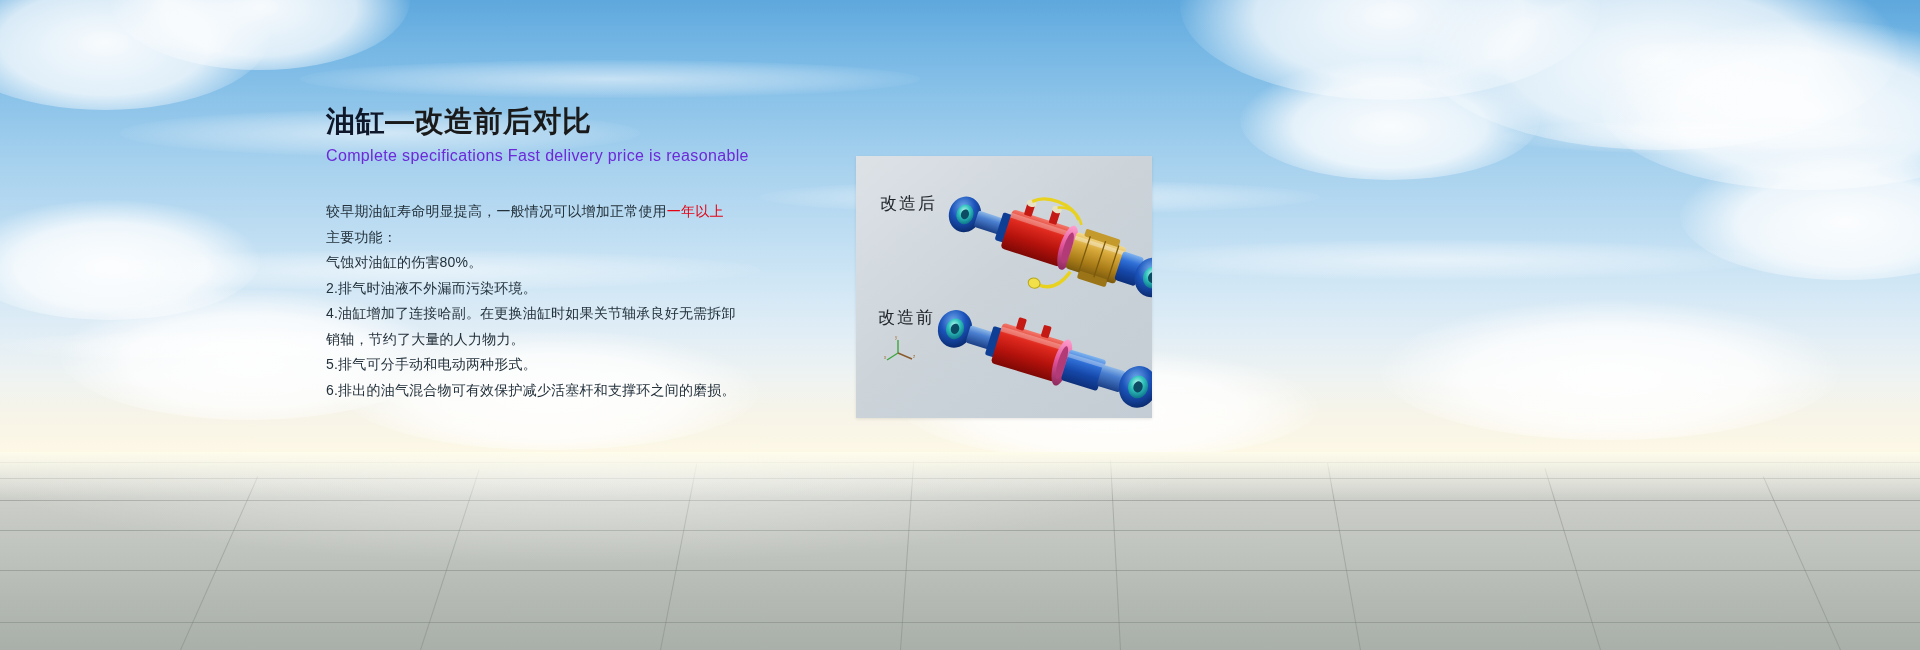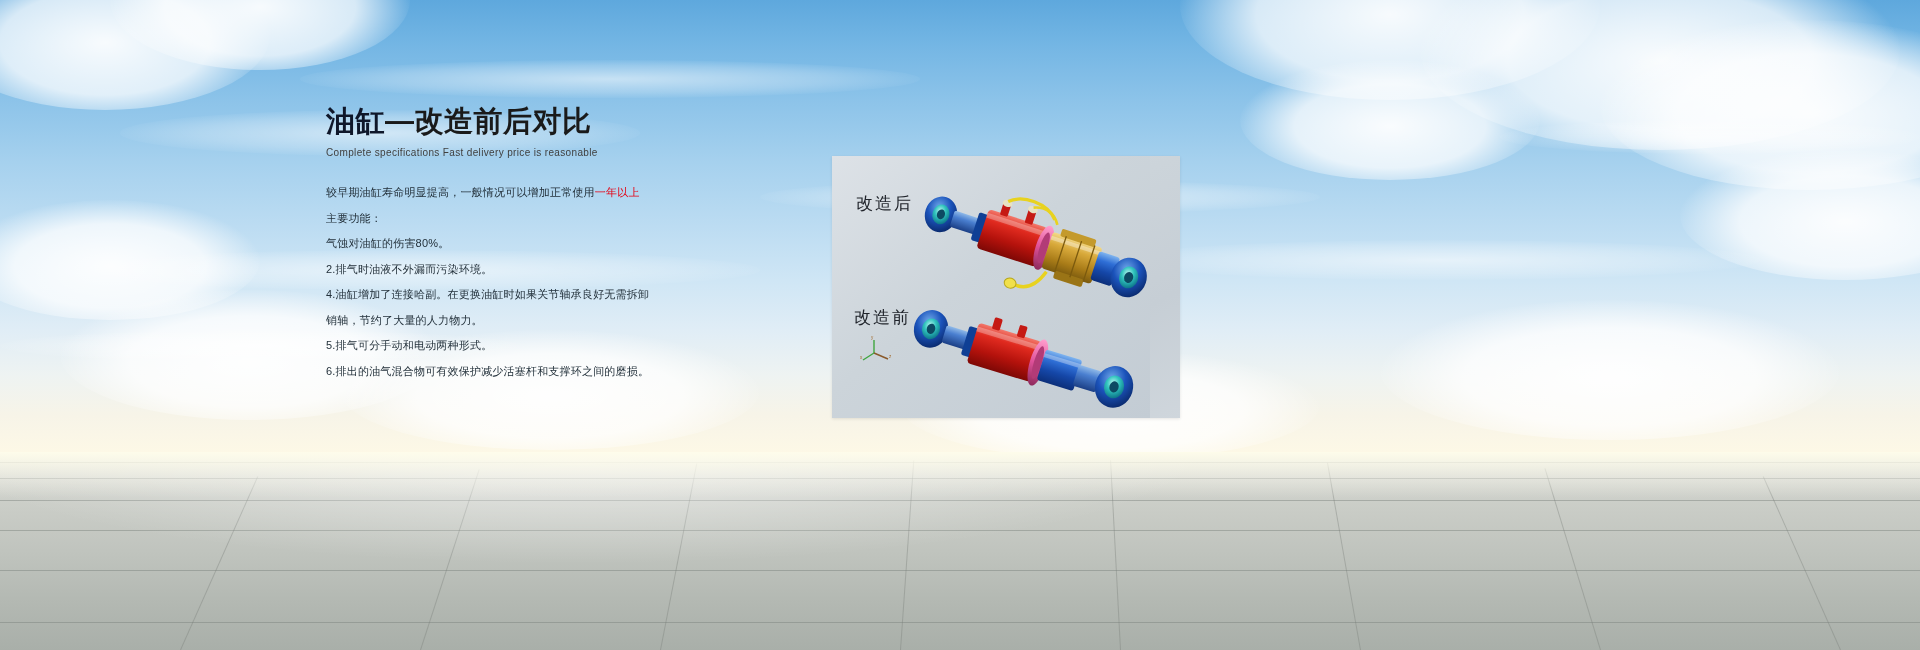--- a/index.html
+++ b/index.html
@@ -81,37 +81,37 @@
     position: absolute; left: 326px; top: 104px; width: 470px;
   }
   .title {
     font-family: "Liberation Sans", "DejaVu Sans", sans-serif;
     font-size: 29px; font-weight: bold; letter-spacing: 0.5px;
     color: #1a1a1a; line-height: 34px; white-space: nowrap;
   }
   .title .hl { color: #0f172a; }
   .subtitle {
     margin-top: 9px;
-    font-size: 10px; color: #404040; letter-spacing: 0.35px;
+    font-size: 16px; color: #6d28d9; letter-spacing: 0.35px;
     white-space: nowrap; font-weight: normal;
   }
   .body {
-    margin-top: 22px;
-    font-size: 11px;
+    margin-top: 34px;
+    font-size: 14px;
     color: #23313b;
     line-height: 25.5px;
     letter-spacing: 0.2px;
   }
   .body .ln { white-space: nowrap; }
   .body .red { color: #e50012; }
 
   
   .product {
-    position: absolute; left: 832px; top: 156px;
-    width: 348px; height: 262px;
+    position: absolute; left: 856px; top: 156px;
+    width: 296px; height: 262px;
     background: linear-gradient(155deg, #d7dde2 0%, #ccd4da 38%, #c6ced5 70%, #cfd6dc 100%);
     box-shadow: 0 1px 3px rgba(0,0,0,0.10);
     overflow: hidden;
   }
   .plabel {
     position: absolute;
     font-family: "Liberation Serif", "DejaVu Serif", serif;
     font-size: 17px; color: #20242b; letter-spacing: 2px;
   }
   .plabel.after  { left: 24px; top: 36px; }

